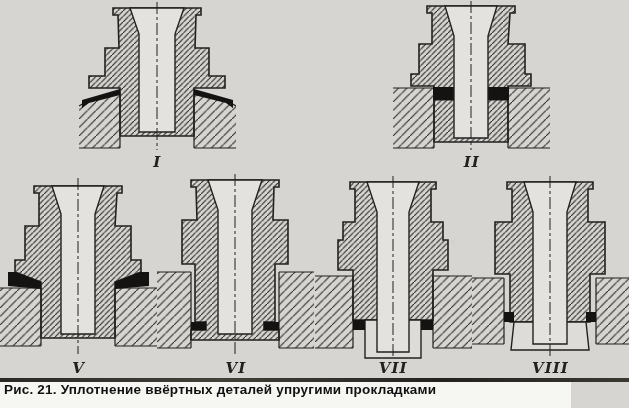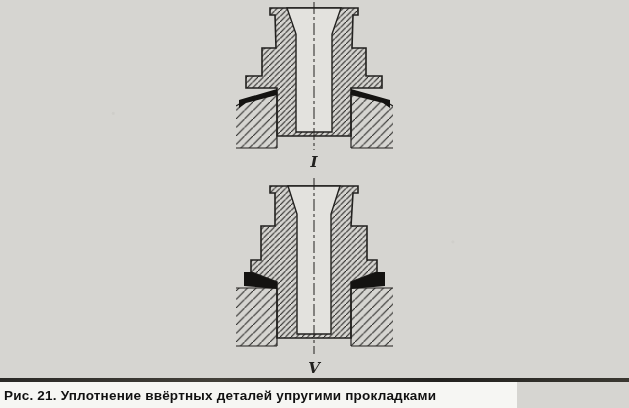--- a/index.html
+++ b/index.html
@@ -10,21 +10,21 @@
       radial-gradient(circle at 18% 30%, rgba(120,118,112,.08) 0 1px, transparent 2px),
       radial-gradient(circle at 72% 64%, rgba(120,118,112,.07) 0 1px, transparent 2px),
       #d6d5d1;}
   .row{display:flex;width:629px;}
   .panel{flex:1 1 25%;display:flex;flex-direction:column;align-items:center;}
   .panel svg{display:block;}
   .plabel{height:18px;line-height:16px;font-family:"DejaVu Serif",serif;
           font-style:italic;font-weight:bold;font-size:15px;color:#22211f;
           letter-spacing:1px;}
   .sep{width:629px;height:4px;background:linear-gradient(90deg,#2a2926,#434039 35%,#23221f 70%,#3a3831);}
-  .caption-band{width:517px;height:26px;background:#f6f6f3;display:flex;align-items:center;}
+  .caption-band{width:571px;height:26px;background:#f6f6f3;display:flex;align-items:flex-start;}
   .caption-text{font-weight:bold;font-size:13.5px;color:#111;padding-left:4px;
                 font-family:"Liberation Sans",sans-serif;letter-spacing:.2px;}
   .stroke{fill:none;stroke:#22211f;}
 </style>
 </head>
 <body>
 
 <div id="page">
 
   <svg width="0" height="0" style="position:absolute" aria-hidden="true">
@@ -53,20 +53,37 @@
           <g fill="#141311">
             <path d="M3,100 L41,89 L41,95 L10,103 L3,108 Z"></path>
             <path d="M154,100 L115,89 L115,95 L147,103 L154,108 Z"></path>
           </g>
           <path d="M51,8 L105,8 L96,34 L96,132 L60,132 L60,34 Z" fill="#e3e2de" stroke="#22211f" stroke-width="1.4"></path>
           <path class="stroke" stroke-width="1" stroke-dasharray="12 3 3 3" d="M78,2 L78,150"></path>
         </svg>
         <div class="plabel">I</div>
       </div>
 
+      <div class="panel">
+        <svg width="157" height="154" viewBox="0 0 157 154">
+          <g>
+            <path d="M0,88 L64,88 L64,100 L41,100 L41,148 L0,148 Z" fill="url(#hC)"></path>
+            <path d="M157,88 L92,88 L92,100 L115,100 L115,148 L157,148 Z" fill="url(#hC)"></path>
+            <path class="stroke" stroke-width="1.2" d="M0,88 L64,88 M64,88 L64,100 M64,100 L41,100 M41,100 L41,148 M0,148 L41,148 M157,88 L92,88 M92,88 L92,100 M92,100 L115,100 M115,100 L115,148 M157,148 L115,148"></path>
+          </g>
+          <path d="M34,6 L122,6 L122,13 L117,13 L115,44 L132,44 L132,74 L138,74 L138,86 L115,86 L115,142 L41,142 L41,86 L18,86 L18,74 L26,74 L26,44 L39,44 L39,13 L34,13 Z" fill="url(#hF)" stroke="#22211f" stroke-width="1.6"></path>
+          <g fill="#141311">
+            <rect x="40" y="87" width="22" height="13"></rect>
+            <rect x="94" y="87" width="22" height="13"></rect>
+          </g>
+          <path d="M52,6 L104,6 L95,36 L95,138 L61,138 L61,36 Z" fill="#e3e2de" stroke="#22211f" stroke-width="1.4"></path>
+          <path class="stroke" stroke-width="1" stroke-dasharray="12 3 3 3" d="M78,1 L78,150"></path>
+        </svg>
+        <div class="plabel">II</div>
+      </div>
 
 
     </div>
 
     <div class="row">
 
       <div class="panel">
         <svg width="157" height="188" viewBox="0 0 157 188">
           <g>
             <path d="M0,116 L41,116 L41,174 L0,174 Z" fill="url(#hC)"></path>
@@ -77,22 +94,75 @@
           <g fill="#141311">
             <path d="M8,100 L15,100 L41,110 L41,117 L8,114 Z"></path>
             <path d="M149,100 L141,100 L115,110 L115,117 L149,114 Z"></path>
           </g>
           <path d="M52,14 L104,14 L95,42 L95,162 L61,162 L61,42 Z" fill="#e3e2de" stroke="#22211f" stroke-width="1.4"></path>
           <path class="stroke" stroke-width="1" stroke-dasharray="12 3 3 3" d="M78,6 L78,182"></path>
         </svg>
         <div class="plabel">V</div>
       </div>
 
+      <div class="panel">
+        <svg width="157" height="188" viewBox="0 0 157 188">
+          <g>
+            <path d="M0,100 L34,100 L34,176 L0,176 Z" fill="url(#hC)"></path>
+            <path d="M157,100 L122,100 L122,176 L157,176 Z" fill="url(#hC)"></path>
+            <path class="stroke" stroke-width="1.2" d="M0,100 L34,100 M34,100 L34,176 M0,176 L34,176 M157,100 L122,100 M122,100 L122,176 M157,176 L122,176"></path>
+          </g>
+          <path d="M34,8 L122,8 L122,15 L117,15 L116,48 L131,48 L131,92 L118,92 L118,150 L107,150 L107,158 L122,158 L122,168 L34,168 L34,158 L49,158 L49,150 L38,150 L38,92 L25,92 L25,48 L40,48 L39,15 L34,15 Z" fill="url(#hF)" stroke="#22211f" stroke-width="1.6"></path>
+          <g fill="#141311">
+            <rect x="34" y="150" width="15" height="8"></rect>
+            <rect x="107" y="150" width="15" height="8"></rect>
+          </g>
+          <path d="M51,8 L105,8 L95,38 L95,162 L61,162 L61,38 Z" fill="#e3e2de" stroke="#22211f" stroke-width="1.4"></path>
+          <path class="stroke" stroke-width="1" stroke-dasharray="12 3 3 3" d="M78,2 L78,184"></path>
+        </svg>
+        <div class="plabel">VI</div>
+      </div>
 
+      <div class="panel">
+        <svg width="157" height="188" viewBox="0 0 157 188">
+          <g>
+            <path d="M0,104 L38,104 L38,176 L0,176 Z" fill="url(#hC)"></path>
+            <path d="M157,104 L118,104 L118,176 L157,176 Z" fill="url(#hC)"></path>
+            <path class="stroke" stroke-width="1.2" d="M0,104 L38,104 M38,104 L38,176 M0,176 L38,176 M157,104 L118,104 M118,104 L118,176 M157,176 L118,176"></path>
+          </g>
+          <path d="M35,10 L121,10 L121,17 L116,17 L116,50 L128,50 L128,68 L133,68 L133,98 L118,98 L118,148 L38,148 L38,98 L23,98 L23,68 L28,68 L28,50 L40,50 L40,17 L35,17 Z" fill="url(#hF)" stroke="#22211f" stroke-width="1.6"></path>
+          <path d="M50,148 L106,148 L106,186 L50,186 Z" fill="#dedcd8" stroke="#22211f" stroke-width="1.4"></path>
+          <g fill="#141311">
+            <rect x="38" y="148" width="12" height="10"></rect>
+            <rect x="106" y="148" width="12" height="10"></rect>
+          </g>
+          <path d="M52,10 L104,10 L94,40 L94,180 L62,180 L62,40 Z" fill="#e3e2de" stroke="#22211f" stroke-width="1.4"></path>
+          <path class="stroke" stroke-width="1" stroke-dasharray="12 3 3 3" d="M78,4 L78,186"></path>
+        </svg>
+        <div class="plabel">VII</div>
+      </div>
 
+      <div class="panel">
+        <svg width="157" height="188" viewBox="0 0 157 188">
+          <g>
+            <path d="M0,106 L32,106 L32,172 L0,172 Z" fill="url(#hC)"></path>
+            <path d="M157,106 L124,106 L124,172 L157,172 Z" fill="url(#hC)"></path>
+            <path class="stroke" stroke-width="1.2" d="M0,106 L32,106 M32,106 L32,172 M0,172 L32,172 M157,106 L124,106 M124,106 L124,172 M157,172 L124,172"></path>
+          </g>
+          <path d="M35,10 L121,10 L121,17 L116,17 L116,50 L133,50 L133,102 L118,102 L118,150 L38,150 L38,102 L23,102 L23,50 L40,50 L40,17 L35,17 Z" fill="url(#hF)" stroke="#22211f" stroke-width="1.6"></path>
+          <path d="M42,150 L114,150 L117,178 L39,178 Z" fill="#dedcd8" stroke="#22211f" stroke-width="1.4"></path>
+          <g fill="#141311">
+            <rect x="32" y="140" width="10" height="10"></rect>
+            <rect x="114" y="140" width="10" height="10"></rect>
+          </g>
+          <path d="M52,10 L104,10 L95,40 L95,172 L61,172 L61,40 Z" fill="#e3e2de" stroke="#22211f" stroke-width="1.4"></path>
+          <path class="stroke" stroke-width="1" stroke-dasharray="12 3 3 3" d="M78,4 L78,184"></path>
+        </svg>
+        <div class="plabel">VIII</div>
+      </div>
     </div>
   </div>
 
   <div class="sep"></div>
 
   <div class="caption-band">
     <span class="caption-text">Рис. 21. Уплотнение ввёртных деталей упругими прокладками</span>
   </div>
 
 </div>

